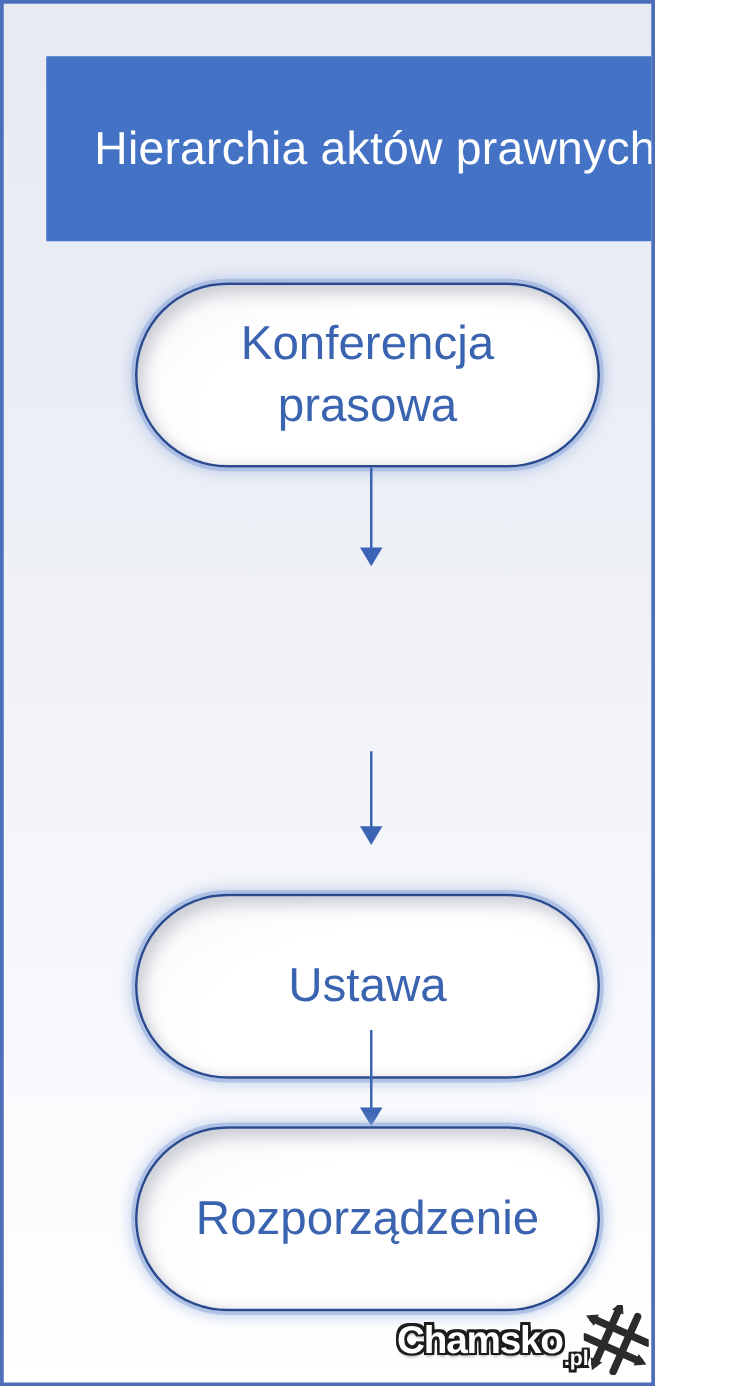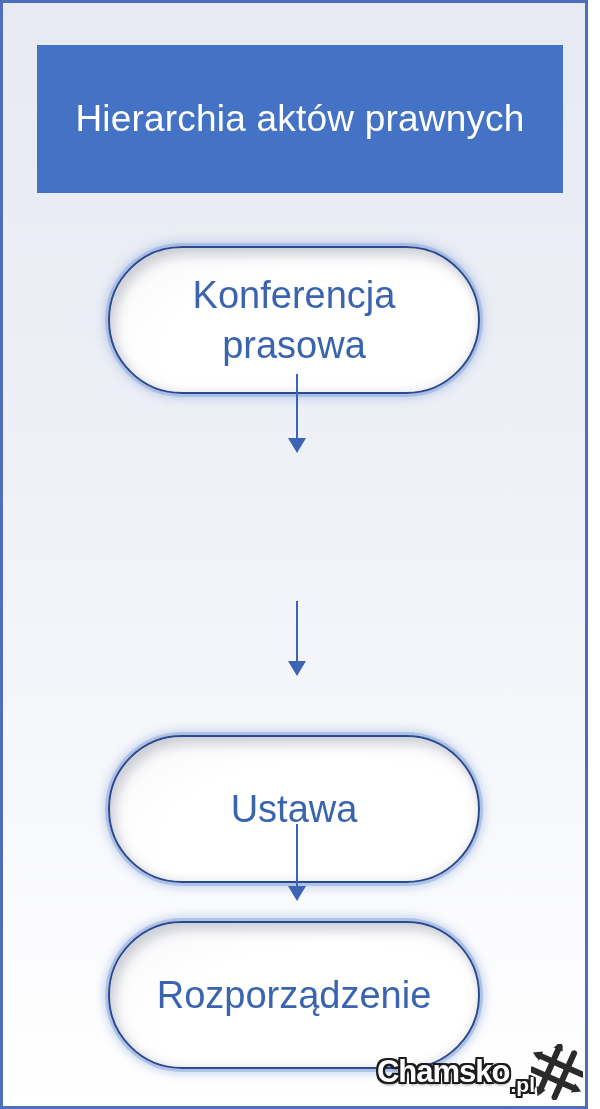--- a/index.html
+++ b/index.html
@@ -3,21 +3,21 @@
 <meta charset="utf-8">
 <style>
   html, body {
     margin: 0;
     padding: 0;
     background: #ffffff;
     font-family: "Liberation Sans", sans-serif;
   }
   .page {
     position: relative;
-    width: 588px;
+    width: 524px;
     height: 1109px;
     box-sizing: border-box;
     border: 3px solid #4d6fbb;
     background: linear-gradient(to bottom, #e7eaf3 0%, #edeff6 35%, #f8f9fc 75%, #ffffff 100%);
     overflow: hidden;
   }
   .title-box {
     position: absolute;
     left: 34px;
     top: 42px;
@@ -50,21 +50,20 @@
       inset 5px 7px 12px rgba(120, 126, 146, 0.35),
       inset -2px -3px 7px rgba(165, 170, 188, 0.16);
     display: flex;
     align-items: center;
     justify-content: center;
     text-align: center;
     color: #3a63b0;
     font-size: 38px;
     line-height: 50px;
     padding: 0 34px;
-    margin-top: 20px;
   }
   .arrow {
     position: absolute;
     left: 284px;
     width: 20px;
   }
   .arrow .shaft {
     position: absolute;
     left: 9px;
     top: 0;
@@ -97,21 +96,21 @@
     text-shadow:
       -2px -2px 0 #1c1c1c, 2px -2px 0 #1c1c1c,
       -2px 2px 0 #1c1c1c, 2px 2px 0 #1c1c1c,
       0 -2px 0 #1c1c1c, 0 2px 0 #1c1c1c,
       -2px 0 0 #1c1c1c, 2px 0 0 #1c1c1c,
       0 3px 3px rgba(0,0,0,0.45);
     margin-left: 11px;
   }
   .wm-suffix {
     font-weight: 700;
-    font-size: 21px;
+    font-size: 17px;
     color: #ffffff;
     margin-left: 1px;
     align-self: flex-end;
     padding-bottom: 3px;
     text-shadow:
       -2px -2px 0 #1c1c1c, 2px -2px 0 #1c1c1c,
       -2px 2px 0 #1c1c1c, 2px 2px 0 #1c1c1c,
       0 -2px 0 #1c1c1c, 0 2px 0 #1c1c1c,
       -2px 0 0 #1c1c1c, 2px 0 0 #1c1c1c;
   }

